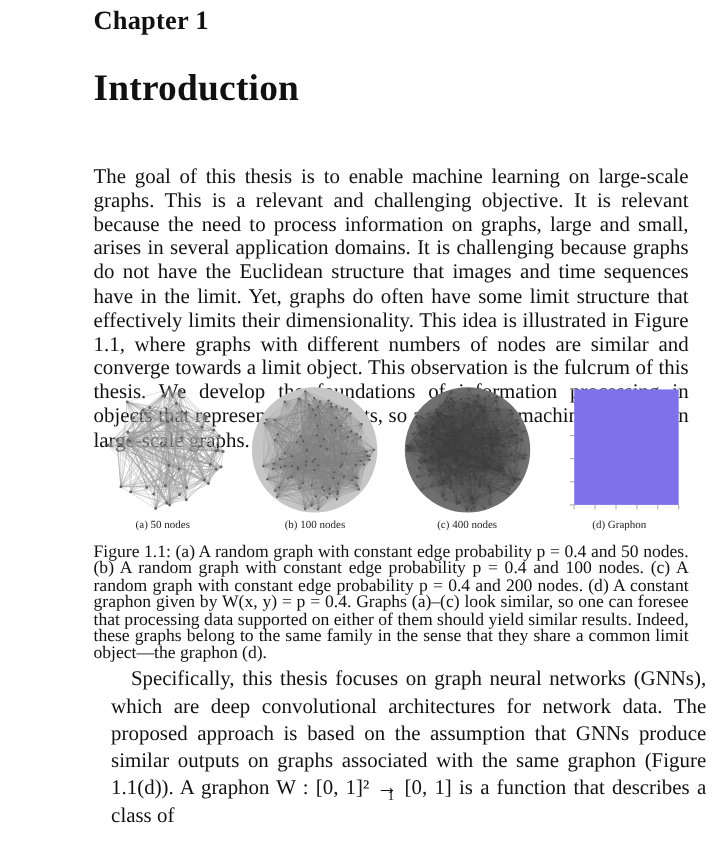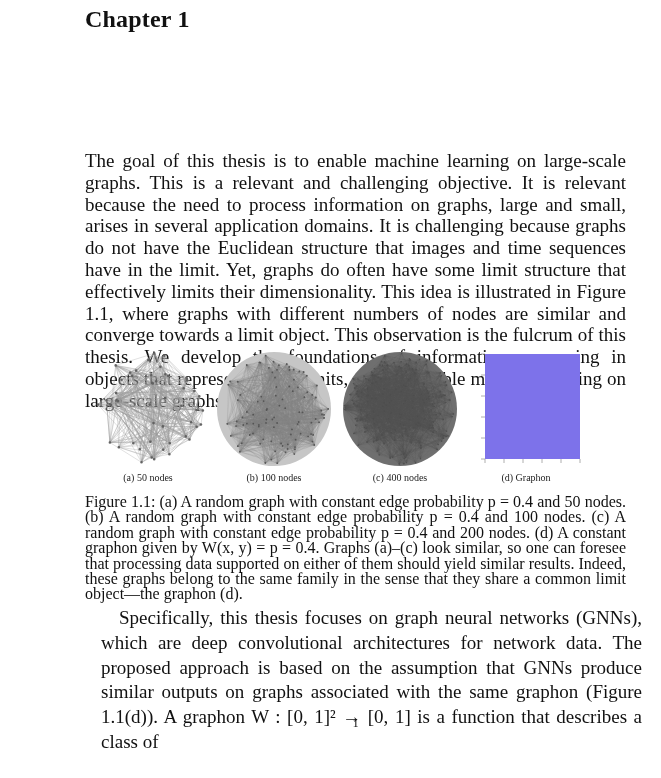--- a/index.html
+++ b/index.html
@@ -20,21 +20,21 @@
     font-size:34px;font-weight:bold;letter-spacing:.2px;
   }
   .para{
     position:absolute;left:85px;width:541px;margin:0;
     font-size:19px;line-height:21.8px;text-align:justify;
   }
   .p1{top:150px;}
   .p2{top:606px;line-height:24.8px;text-indent:18px;margin-left:16px;}
   .figrow{
     position:absolute;left:85px;top:351px;width:541px;
-    display:flex;justify-content:flex-start;
+    display:flex;justify-content:space-between;
   }
   .subfig{width:126px;margin:0;padding:0;text-align:center;}
   .figcanvas{width:116px;height:116px;margin:0 auto;}
   .sublabel{
     display:block;margin-top:5px;
     font-size:10px;color:#222;
   }
   .caption{
     position:absolute;left:85px;top:494px;width:541px;margin:0;
     font-size:16px;line-height:15.4px;text-align:justify;
@@ -44,20 +44,21 @@
     text-align:center;font-size:12.5px;
   }
 </style>
 </head>
 <body>
 
 <div class="page">
 
   <div class="chapter">Chapter 1</div>
 
+  <h1 class="title">Introduction</h1>
 
   <p class="para p1">The goal of this thesis is to enable machine learning on large-scale graphs. This is a relevant and challenging objective. It is relevant because the need to process information on graphs, large and small, arises in several application domains. It is challenging because graphs do not have the Euclidean structure that images and time sequences have in the limit. Yet, graphs do often have some limit structure that effectively limits their dimensionality. This idea is illustrated in Figure 1.1, where graphs with different numbers of nodes are similar and converge towards a limit object. This observation is the fulcrum of this thesis. We develop the foundations of information processing in objects that represent graph limits, so as to enable machine learning on large-scale graphs.</p>
 
   <div class="figrow">
 
     <figure class="subfig">
       <div class="figcanvas"><svg viewBox="0 0 116 116" width="100%" height="100%">
             <path d="M101.2 71.2L26.1 42.0M79.8 92.3L31.5 28.8M51.5 111.3L62.8 32.4M106.5 59.0L95.8 85.4M64.3 2.4L106.7 75.7M25.7 14.4L95.8 85.4M79.8 92.3L61.7 106.5M64.3 2.4L46.1 19.6M93.7 37.2L19.5 53.1M106.7 75.7L99.5 88.5M66.2 30.2L21.0 53.9M63.5 72.1L111.0 73.5M63.5 72.1L51.5 111.3M59.7 53.6L96.9 27.4M112.9 59.5L26.7 49.4M61.7 106.5L26.7 49.4M60.4 90.8L66.2 30.2M26.7 49.4L62.0 31.9M70.4 15.7L95.8 85.4M63.5 72.1L28.1 50.1M26.7 49.4L46.1 19.6M61.7 106.5L79.4 103.3M40.1 21.6L59.7 53.6M75.4 23.2L40.1 21.6M26.1 42.0L60.4 90.8M111.0 73.5L49.7 98.2M75.4 23.2L26.7 49.4M21.0 53.9L58.3 8.9M28.1 50.1L99.5 88.5M60.4 90.8L78.1 24.8M25.7 14.4L66.2 30.2M74.4 4.6L79.4 103.3M72.9 75.4L61.7 106.5M26.7 49.4L74.4 4.6M106.5 59.0L64.3 2.4M28.1 50.1L70.4 15.7M64.3 2.4L96.9 27.4M28.1 50.1L61.3 24.3M51.5 111.3L111.0 73.5M26.1 42.0L73.3 98.7M106.7 75.7L75.4 23.2M106.5 59.0L7.9 53.6M101.2 71.2L93.7 37.2M64.2 108.2L62.8 32.4M79.8 92.3L19.5 53.1M7.9 53.6L58.3 8.9M60.4 90.8L40.1 21.6M46.1 19.6L58.3 8.9M31.5 28.8L26.1 42.0M74.4 4.6L64.2 108.2M95.8 85.4L28.8 96.2M104.4 40.0L43.3 92.3M60.4 90.8L63.5 72.1M64.2 108.2L74.4 4.6M63.5 72.1L72.9 75.4M46.1 19.6L51.5 111.3M75.4 23.2L70.4 15.7M64.2 108.2L28.1 50.1M43.3 92.3L40.1 21.6M46.1 19.6L59.7 53.6M79.8 92.3L95.8 85.4M21.0 53.9L25.7 14.4M75.4 23.2L60.4 90.8M112.9 59.5L97.2 29.4M51.5 111.3L42.2 24.9M111.0 73.5L19.9 91.5M66.2 30.2L49.7 98.2M7.9 53.6L21.0 53.9M61.7 106.5L95.8 85.4M64.2 108.2L106.5 59.0M101.2 71.2L16.4 49.2M101.2 71.2L40.1 21.6M78.1 24.8L21.0 53.9M26.1 42.0L43.3 92.3M26.7 49.4L61.3 24.3M72.9 75.4L106.7 75.7M16.4 49.2L42.2 24.9M21.0 53.9L61.7 106.5M60.4 90.8L106.5 59.0M42.2 24.9L25.7 14.4M72.9 75.4L28.8 96.2M79.4 103.3L111.0 73.5M78.1 24.8L101.2 71.2M64.3 2.4L31.5 28.8M106.7 75.7L97.2 29.4M42.2 24.9L61.7 106.5M75.4 23.2L104.4 40.0M51.5 111.3L95.8 85.4M104.4 40.0L112.9 59.5M26.7 49.4L70.4 15.7M63.5 72.1L112.9 59.5M28.1 50.1L64.2 108.2M62.8 32.4L74.4 4.6M79.4 103.3L60.4 90.8M64.2 108.2L97.2 29.4M62.0 31.9L66.2 30.2M62.0 31.9L72.9 75.4M73.3 98.7L112.9 59.5M66.2 30.2L19.9 91.5M109.3 45.4L74.4 4.6M61.7 106.5L61.3 24.3M96.9 27.4L79.8 92.3M95.8 85.4L64.3 2.4M95.8 85.4L61.3 24.3M61.3 24.3L28.1 50.1M62.8 32.4L64.2 108.2M40.1 21.6L61.3 24.3M75.2 46.9L101.2 71.2M26.1 42.0L79.4 103.3M104.4 40.0L73.3 98.7M19.5 53.1L91.4 54.8M93.7 37.2L28.1 50.1M58.3 8.9L26.7 49.4M106.5 59.0L75.4 23.2M72.9 75.4L97.2 29.4M112.9 59.5L111.0 73.5M60.4 90.8L97.2 29.4M26.1 42.0L40.1 21.6M109.3 45.4L26.1 42.0M26.1 42.0L79.8 92.3M59.7 53.6L16.4 49.2M16.4 49.2L19.9 91.5M93.7 37.2L104.4 40.0M61.3 24.3L99.5 88.5M72.9 75.4L112.9 59.5M19.5 53.1L79.8 92.3M51.5 111.3L97.2 29.4M26.7 49.4L64.3 2.4M74.4 4.6L26.7 49.4M106.7 75.7L101.2 71.2M95.8 85.4L26.7 49.4M79.4 103.3L61.3 24.3M75.4 23.2L79.4 103.3M73.3 98.7L70.4 15.7M62.8 32.4L79.4 103.3M19.9 91.5L58.3 8.9M93.7 37.2L62.8 32.4M72.9 75.4L75.2 46.9M72.9 75.4L16.4 49.2M109.3 45.4L101.2 71.2M79.8 92.3L28.8 96.2M104.4 40.0L26.1 42.0M75.2 46.9L95.8 85.4M93.7 37.2L61.3 24.3M73.3 98.7L93.7 37.2M51.5 111.3L60.4 90.8M59.7 53.6L19.9 91.5M79.4 103.3L25.7 14.4M60.4 90.8L106.7 75.7M42.2 24.9L91.4 54.8M28.1 50.1L99.5 88.5M58.3 8.9L112.9 59.5M26.1 42.0L16.4 49.2M64.2 108.2L16.4 49.2M62.8 32.4L61.3 24.3M104.4 40.0L70.4 15.7M72.9 75.4L19.9 91.5M112.9 59.5L101.2 71.2M93.7 37.2L61.7 106.5M19.9 91.5L16.4 49.2M75.2 46.9L19.5 53.1M28.1 50.1L78.1 24.8M64.3 2.4L64.2 108.2M106.5 59.0L49.7 98.2M106.5 59.0L19.5 53.1M31.5 28.8L111.0 73.5M58.3 8.9L97.2 29.4M99.5 88.5L64.3 2.4M70.4 15.7L43.3 92.3M112.9 59.5L60.4 90.8M46.1 19.6L106.7 75.7M42.2 24.9L97.2 29.4M28.8 96.2L64.2 108.2M79.8 92.3L62.8 32.4M106.7 75.7L72.9 75.4M60.4 90.8L63.5 72.1M112.9 59.5L26.1 42.0M40.1 21.6L26.7 49.4M63.5 72.1L75.4 23.2M74.4 4.6L7.9 53.6M112.9 59.5L62.8 32.4M62.8 32.4L99.5 88.5M7.9 53.6L75.4 23.2M99.5 88.5L26.1 42.0M79.8 92.3L49.7 98.2M28.8 96.2L63.5 72.1M109.3 45.4L43.3 92.3M91.4 54.8L64.3 2.4M95.8 85.4L26.7 49.4M31.5 28.8L78.1 24.8M101.2 71.2L26.1 42.0M70.4 15.7L62.8 32.4M104.4 40.0L75.4 23.2M16.4 49.2L58.3 8.9M95.8 85.4L25.7 14.4M7.9 53.6L31.5 28.8M42.2 24.9L28.1 50.1M31.5 28.8L63.5 72.1M59.7 53.6L40.1 21.6M19.9 91.5L16.4 49.2M96.9 27.4L7.9 53.6M109.3 45.4L101.2 71.2M70.4 15.7L19.5 53.1M19.9 91.5L74.4 4.6M61.7 106.5L91.4 54.8M109.3 45.4L75.4 23.2M91.4 54.8L25.7 14.4M95.8 85.4L106.7 75.7M46.1 19.6L106.7 75.7M59.7 53.6L79.8 92.3M72.9 75.4L64.2 108.2M106.7 75.7L61.7 106.5M106.7 75.7L46.1 19.6M95.8 85.4L101.2 71.2M60.4 90.8L91.4 54.8M99.5 88.5L64.2 108.2M64.3 2.4L46.1 19.6M61.3 24.3L25.7 14.4M51.5 111.3L19.9 91.5M79.8 92.3L75.4 23.2M19.5 53.1L78.1 24.8M97.2 29.4L49.7 98.2M59.7 53.6L79.8 92.3M40.1 21.6L72.9 75.4M91.4 54.8L40.1 21.6M26.7 49.4L73.3 98.7M31.5 28.8L40.1 21.6M91.4 54.8L106.5 59.0M42.2 24.9L60.4 90.8M28.1 50.1L66.2 30.2M111.0 73.5L63.5 72.1M42.2 24.9L112.9 59.5M19.5 53.1L72.9 75.4M28.8 96.2L62.8 32.4M31.5 28.8L19.9 91.5M75.2 46.9L74.4 4.6M16.4 49.2L91.4 54.8M112.9 59.5L25.7 14.4M99.5 88.5L112.9 59.5M96.9 27.4L28.8 96.2M26.1 42.0L43.3 92.3M96.9 27.4L70.4 15.7M106.5 59.0L74.4 4.6M109.3 45.4L25.7 14.4M61.7 106.5L26.1 42.0M104.4 40.0L99.5 88.5M70.4 15.7L63.5 72.1M26.7 49.4L19.9 91.5M60.4 90.8L72.9 75.4M40.1 21.6L96.9 27.4M93.7 37.2L104.4 40.0M16.4 49.2L63.5 72.1M75.4 23.2L61.7 106.5M109.3 45.4L59.7 53.6M109.3 45.4L96.9 27.4M66.2 30.2L79.8 92.3M58.3 8.9L74.4 4.6M93.7 37.2L43.3 92.3M62.8 32.4L28.1 50.1M106.7 75.7L95.8 85.4M31.5 28.8L58.3 8.9M106.7 75.7L106.5 59.0M99.5 88.5L63.5 72.1M79.8 92.3L19.5 53.1M58.3 8.9L28.8 96.2M62.8 32.4L26.7 49.4M25.7 14.4L60.4 90.8M74.4 4.6L101.2 71.2M42.2 24.9L74.4 4.6M7.9 53.6L72.9 75.4M64.3 2.4L72.9 75.4M79.4 103.3L62.8 32.4M93.7 37.2L46.1 19.6M96.9 27.4L60.4 90.8M25.7 14.4L78.1 24.8M66.2 30.2L64.3 2.4M91.4 54.8L42.2 24.9M7.9 53.6L106.5 59.0M99.5 88.5L42.2 24.9M62.0 31.9L25.7 14.4M95.8 85.4L75.4 23.2M93.7 37.2L63.5 72.1M97.2 29.4L19.5 53.1M96.9 27.4L73.3 98.7M61.7 106.5L16.4 49.2M25.7 14.4L19.9 91.5M64.2 108.2L26.7 49.4M16.4 49.2L51.5 111.3M43.3 92.3L25.7 14.4M91.4 54.8L43.3 92.3M79.8 92.3L19.9 91.5M62.8 32.4L112.9 59.5M43.3 92.3L111.0 73.5M26.7 49.4L95.8 85.4M42.2 24.9L70.4 15.7M111.0 73.5L79.8 92.3M96.9 27.4L75.4 23.2M28.8 96.2L74.4 4.6M60.4 90.8L104.4 40.0M78.1 24.8L104.4 40.0M74.4 4.6L64.2 108.2M19.5 53.1L7.9 53.6M109.3 45.4L19.5 53.1M78.1 24.8L70.4 15.7M104.4 40.0L99.5 88.5M21.0 53.9L19.5 53.1M31.5 28.8L64.3 2.4M64.3 2.4L62.8 32.4M7.9 53.6L72.9 75.4M59.7 53.6L96.9 27.4M25.7 14.4L79.4 103.3M60.4 90.8L28.1 50.1M79.8 92.3L96.9 27.4M101.2 71.2L28.1 50.1M78.1 24.8L95.8 85.4M26.1 42.0L21.0 53.9M75.2 46.9L79.8 92.3M111.0 73.5L26.7 49.4M28.8 96.2L31.5 28.8M79.8 92.3L7.9 53.6M104.4 40.0L7.9 53.6M112.9 59.5L19.5 53.1M16.4 49.2L61.7 106.5M64.3 2.4L25.7 14.4M61.7 106.5L28.8 96.2M60.4 90.8L43.3 92.3M60.4 90.8L59.7 53.6M73.3 98.7L64.2 108.2M75.2 46.9L26.7 49.4M75.4 23.2L28.1 50.1M112.9 59.5L16.4 49.2M78.1 24.8L40.1 21.6M70.4 15.7L40.1 21.6M16.4 49.2L66.2 30.2M28.1 50.1L43.3 92.3M19.5 53.1L49.7 98.2M91.4 54.8L112.9 59.5M58.3 8.9L64.3 2.4M78.1 24.8L26.7 49.4M64.2 108.2L91.4 54.8M16.4 49.2L93.7 37.2M70.4 15.7L60.4 90.8M43.3 92.3L7.9 53.6M111.0 73.5L16.4 49.2M16.4 49.2L19.5 53.1M79.8 92.3L21.0 53.9M46.1 19.6L75.2 46.9M93.7 37.2L75.2 46.9M106.5 59.0L62.0 31.9M19.9 91.5L58.3 8.9M26.1 42.0L61.7 106.5M66.2 30.2L51.5 111.3M62.0 31.9L79.8 92.3M66.2 30.2L25.7 14.4M40.1 21.6L63.5 72.1M95.8 85.4L58.3 8.9M75.4 23.2L95.8 85.4M101.2 71.2L16.4 49.2M63.5 72.1L75.2 46.9M99.5 88.5L19.5 53.1M97.2 29.4L72.9 75.4M111.0 73.5L62.8 32.4M61.3 24.3L109.3 45.4M7.9 53.6L16.4 49.2M75.4 23.2L63.5 72.1M109.3 45.4L43.3 92.3M64.2 108.2L16.4 49.2M106.5 59.0L42.2 24.9M58.3 8.9L95.8 85.4M21.0 53.9L64.3 2.4M95.8 85.4L40.1 21.6M97.2 29.4L51.5 111.3M72.9 75.4L26.7 49.4M101.2 71.2L7.9 53.6M78.1 24.8L28.8 96.2M64.3 2.4L106.7 75.7M99.5 88.5L19.9 91.5M62.8 32.4L78.1 24.8M62.0 31.9L51.5 111.3M62.8 32.4L58.3 8.9M111.0 73.5L64.2 108.2M78.1 24.8L70.4 15.7M49.7 98.2L109.3 45.4M64.3 2.4L16.4 49.2M106.7 75.7L28.1 50.1M63.5 72.1L73.3 98.7M93.7 37.2L106.5 59.0M62.8 32.4L64.2 108.2M58.3 8.9L63.5 72.1M19.9 91.5L19.5 53.1M109.3 45.4L101.2 71.2M66.2 30.2L75.4 23.2M109.3 45.4L101.2 71.2M62.8 32.4L96.9 27.4M66.2 30.2L26.7 49.4M28.8 96.2L79.4 103.3M75.4 23.2L25.7 14.4M40.1 21.6L63.5 72.1M75.2 46.9L106.7 75.7M99.5 88.5L26.7 49.4M99.5 88.5L106.5 59.0M99.5 88.5L106.5 59.0M66.2 30.2L16.4 49.2M64.2 108.2L42.2 24.9M40.1 21.6L112.9 59.5M59.7 53.6L64.2 108.2M28.8 96.2L26.1 42.0M60.4 90.8L28.1 50.1M26.7 49.4L70.4 15.7M78.1 24.8L62.0 31.9M26.1 42.0L104.4 40.0M62.0 31.9L91.4 54.8M72.9 75.4L79.8 92.3M21.0 53.9L111.0 73.5M96.9 27.4L62.8 32.4M64.3 2.4L60.4 90.8M70.4 15.7L26.7 49.4M111.0 73.5L46.1 19.6M64.3 2.4L60.4 90.8M104.4 40.0L26.1 42.0M63.5 72.1L62.0 31.9M75.4 23.2L61.7 106.5M28.1 50.1L64.2 108.2M112.9 59.5L42.2 24.9M95.8 85.4L64.3 2.4M19.9 91.5L109.3 45.4M19.9 91.5L106.7 75.7M96.9 27.4L91.4 54.8M51.5 111.3L78.1 24.8M7.9 53.6L73.3 98.7M78.1 24.8L74.4 4.6M79.8 92.3L64.3 2.4M78.1 24.8L75.4 23.2M62.8 32.4L7.9 53.6M28.1 50.1L72.9 75.4M66.2 30.2L31.5 28.8M74.4 4.6L40.1 21.6M104.4 40.0L60.4 90.8M111.0 73.5L61.3 24.3M49.7 98.2L70.4 15.7M19.9 91.5L60.4 90.8M64.2 108.2L49.7 98.2M106.7 75.7L75.4 23.2M111.0 73.5L79.4 103.3M51.5 111.3L99.5 88.5M63.5 72.1L59.7 53.6M51.5 111.3L25.7 14.4M63.5 72.1L51.5 111.3M59.7 53.6L61.3 24.3M72.9 75.4L64.2 108.2M104.4 40.0L62.8 32.4M25.7 14.4L79.8 92.3M112.9 59.5L99.5 88.5M63.5 72.1L96.9 27.4M101.2 71.2L64.3 2.4M104.4 40.0L64.2 108.2M61.7 106.5L106.5 59.0M60.4 90.8L26.7 49.4M96.9 27.4L79.8 92.3M61.3 24.3L16.4 49.2M97.2 29.4L40.1 21.6M26.7 49.4L96.9 27.4M96.9 27.4L72.9 75.4M25.7 14.4L106.5 59.0M62.0 31.9L49.7 98.2M28.1 50.1L42.2 24.9M40.1 21.6L7.9 53.6M109.3 45.4L19.5 53.1M21.0 53.9L93.7 37.2M95.8 85.4L91.4 54.8M112.9 59.5L40.1 21.6M60.4 90.8L21.0 53.9M19.5 53.1L96.9 27.4M16.4 49.2L75.2 46.9M79.4 103.3L101.2 71.2M99.5 88.5L70.4 15.7M72.9 75.4L59.7 53.6M63.5 72.1L40.1 21.6M96.9 27.4L74.4 4.6M40.1 21.6L73.3 98.7M106.7 75.7L40.1 21.6M61.7 106.5L104.4 40.0M73.3 98.7L42.2 24.9M96.9 27.4L58.3 8.9M46.1 19.6L75.2 46.9M62.8 32.4L59.7 53.6M75.4 23.2L19.9 91.5M42.2 24.9L101.2 71.2M109.3 45.4L96.9 27.4M91.4 54.8L64.3 2.4" stroke="#9c9c9c" stroke-width="0.6" fill="none" stroke-opacity="0.5"></path>
             <path d="M69.1 15.7a1.3 1.3 0 1 0 2.6 0a1.3 1.3 0 1 0 -2.6 0M71.6 75.4a1.3 1.3 0 1 0 2.6 0a1.3 1.3 0 1 0 -2.6 0M50.2 111.3a1.3 1.3 0 1 0 2.6 0a1.3 1.3 0 1 0 -2.6 0M99.9 71.2a1.3 1.3 0 1 0 2.6 0a1.3 1.3 0 1 0 -2.6 0M98.2 88.5a1.3 1.3 0 1 0 2.6 0a1.3 1.3 0 1 0 -2.6 0M78.5 92.3a1.3 1.3 0 1 0 2.6 0a1.3 1.3 0 1 0 -2.6 0M40.9 24.9a1.3 1.3 0 1 0 2.6 0a1.3 1.3 0 1 0 -2.6 0M18.6 91.5a1.3 1.3 0 1 0 2.6 0a1.3 1.3 0 1 0 -2.6 0M60.4 106.5a1.3 1.3 0 1 0 2.6 0a1.3 1.3 0 1 0 -2.6 0M25.4 49.4a1.3 1.3 0 1 0 2.6 0a1.3 1.3 0 1 0 -2.6 0M73.1 4.6a1.3 1.3 0 1 0 2.6 0a1.3 1.3 0 1 0 -2.6 0M27.5 96.2a1.3 1.3 0 1 0 2.6 0a1.3 1.3 0 1 0 -2.6 0M38.8 21.6a1.3 1.3 0 1 0 2.6 0a1.3 1.3 0 1 0 -2.6 0M48.4 98.2a1.3 1.3 0 1 0 2.6 0a1.3 1.3 0 1 0 -2.6 0M109.7 73.5a1.3 1.3 0 1 0 2.6 0a1.3 1.3 0 1 0 -2.6 0M62.9 108.2a1.3 1.3 0 1 0 2.6 0a1.3 1.3 0 1 0 -2.6 0M61.5 32.4a1.3 1.3 0 1 0 2.6 0a1.3 1.3 0 1 0 -2.6 0M42.0 92.3a1.3 1.3 0 1 0 2.6 0a1.3 1.3 0 1 0 -2.6 0M60.7 31.9a1.3 1.3 0 1 0 2.6 0a1.3 1.3 0 1 0 -2.6 0M58.4 53.6a1.3 1.3 0 1 0 2.6 0a1.3 1.3 0 1 0 -2.6 0M59.1 90.8a1.3 1.3 0 1 0 2.6 0a1.3 1.3 0 1 0 -2.6 0M94.5 85.4a1.3 1.3 0 1 0 2.6 0a1.3 1.3 0 1 0 -2.6 0M111.6 59.5a1.3 1.3 0 1 0 2.6 0a1.3 1.3 0 1 0 -2.6 0M90.1 54.8a1.3 1.3 0 1 0 2.6 0a1.3 1.3 0 1 0 -2.6 0M6.6 53.6a1.3 1.3 0 1 0 2.6 0a1.3 1.3 0 1 0 -2.6 0M63.0 2.4a1.3 1.3 0 1 0 2.6 0a1.3 1.3 0 1 0 -2.6 0M95.9 29.4a1.3 1.3 0 1 0 2.6 0a1.3 1.3 0 1 0 -2.6 0M72.0 98.7a1.3 1.3 0 1 0 2.6 0a1.3 1.3 0 1 0 -2.6 0M92.4 37.2a1.3 1.3 0 1 0 2.6 0a1.3 1.3 0 1 0 -2.6 0M62.2 72.1a1.3 1.3 0 1 0 2.6 0a1.3 1.3 0 1 0 -2.6 0M76.8 24.8a1.3 1.3 0 1 0 2.6 0a1.3 1.3 0 1 0 -2.6 0M103.1 40.0a1.3 1.3 0 1 0 2.6 0a1.3 1.3 0 1 0 -2.6 0M24.4 14.4a1.3 1.3 0 1 0 2.6 0a1.3 1.3 0 1 0 -2.6 0M95.6 27.4a1.3 1.3 0 1 0 2.6 0a1.3 1.3 0 1 0 -2.6 0M105.4 75.7a1.3 1.3 0 1 0 2.6 0a1.3 1.3 0 1 0 -2.6 0M24.8 42.0a1.3 1.3 0 1 0 2.6 0a1.3 1.3 0 1 0 -2.6 0M105.2 59.0a1.3 1.3 0 1 0 2.6 0a1.3 1.3 0 1 0 -2.6 0M30.2 28.8a1.3 1.3 0 1 0 2.6 0a1.3 1.3 0 1 0 -2.6 0M18.2 53.1a1.3 1.3 0 1 0 2.6 0a1.3 1.3 0 1 0 -2.6 0M60.0 24.3a1.3 1.3 0 1 0 2.6 0a1.3 1.3 0 1 0 -2.6 0M73.9 46.9a1.3 1.3 0 1 0 2.6 0a1.3 1.3 0 1 0 -2.6 0M78.1 103.3a1.3 1.3 0 1 0 2.6 0a1.3 1.3 0 1 0 -2.6 0M108.0 45.4a1.3 1.3 0 1 0 2.6 0a1.3 1.3 0 1 0 -2.6 0M44.8 19.6a1.3 1.3 0 1 0 2.6 0a1.3 1.3 0 1 0 -2.6 0M74.1 23.2a1.3 1.3 0 1 0 2.6 0a1.3 1.3 0 1 0 -2.6 0M57.0 8.9a1.3 1.3 0 1 0 2.6 0a1.3 1.3 0 1 0 -2.6 0M64.9 30.2a1.3 1.3 0 1 0 2.6 0a1.3 1.3 0 1 0 -2.6 0M15.1 49.2a1.3 1.3 0 1 0 2.6 0a1.3 1.3 0 1 0 -2.6 0M26.8 50.1a1.3 1.3 0 1 0 2.6 0a1.3 1.3 0 1 0 -2.6 0M19.7 53.9a1.3 1.3 0 1 0 2.6 0a1.3 1.3 0 1 0 -2.6 0" fill="#5f5f5f" fill-opacity="0.95"></path>
           </svg></div>

